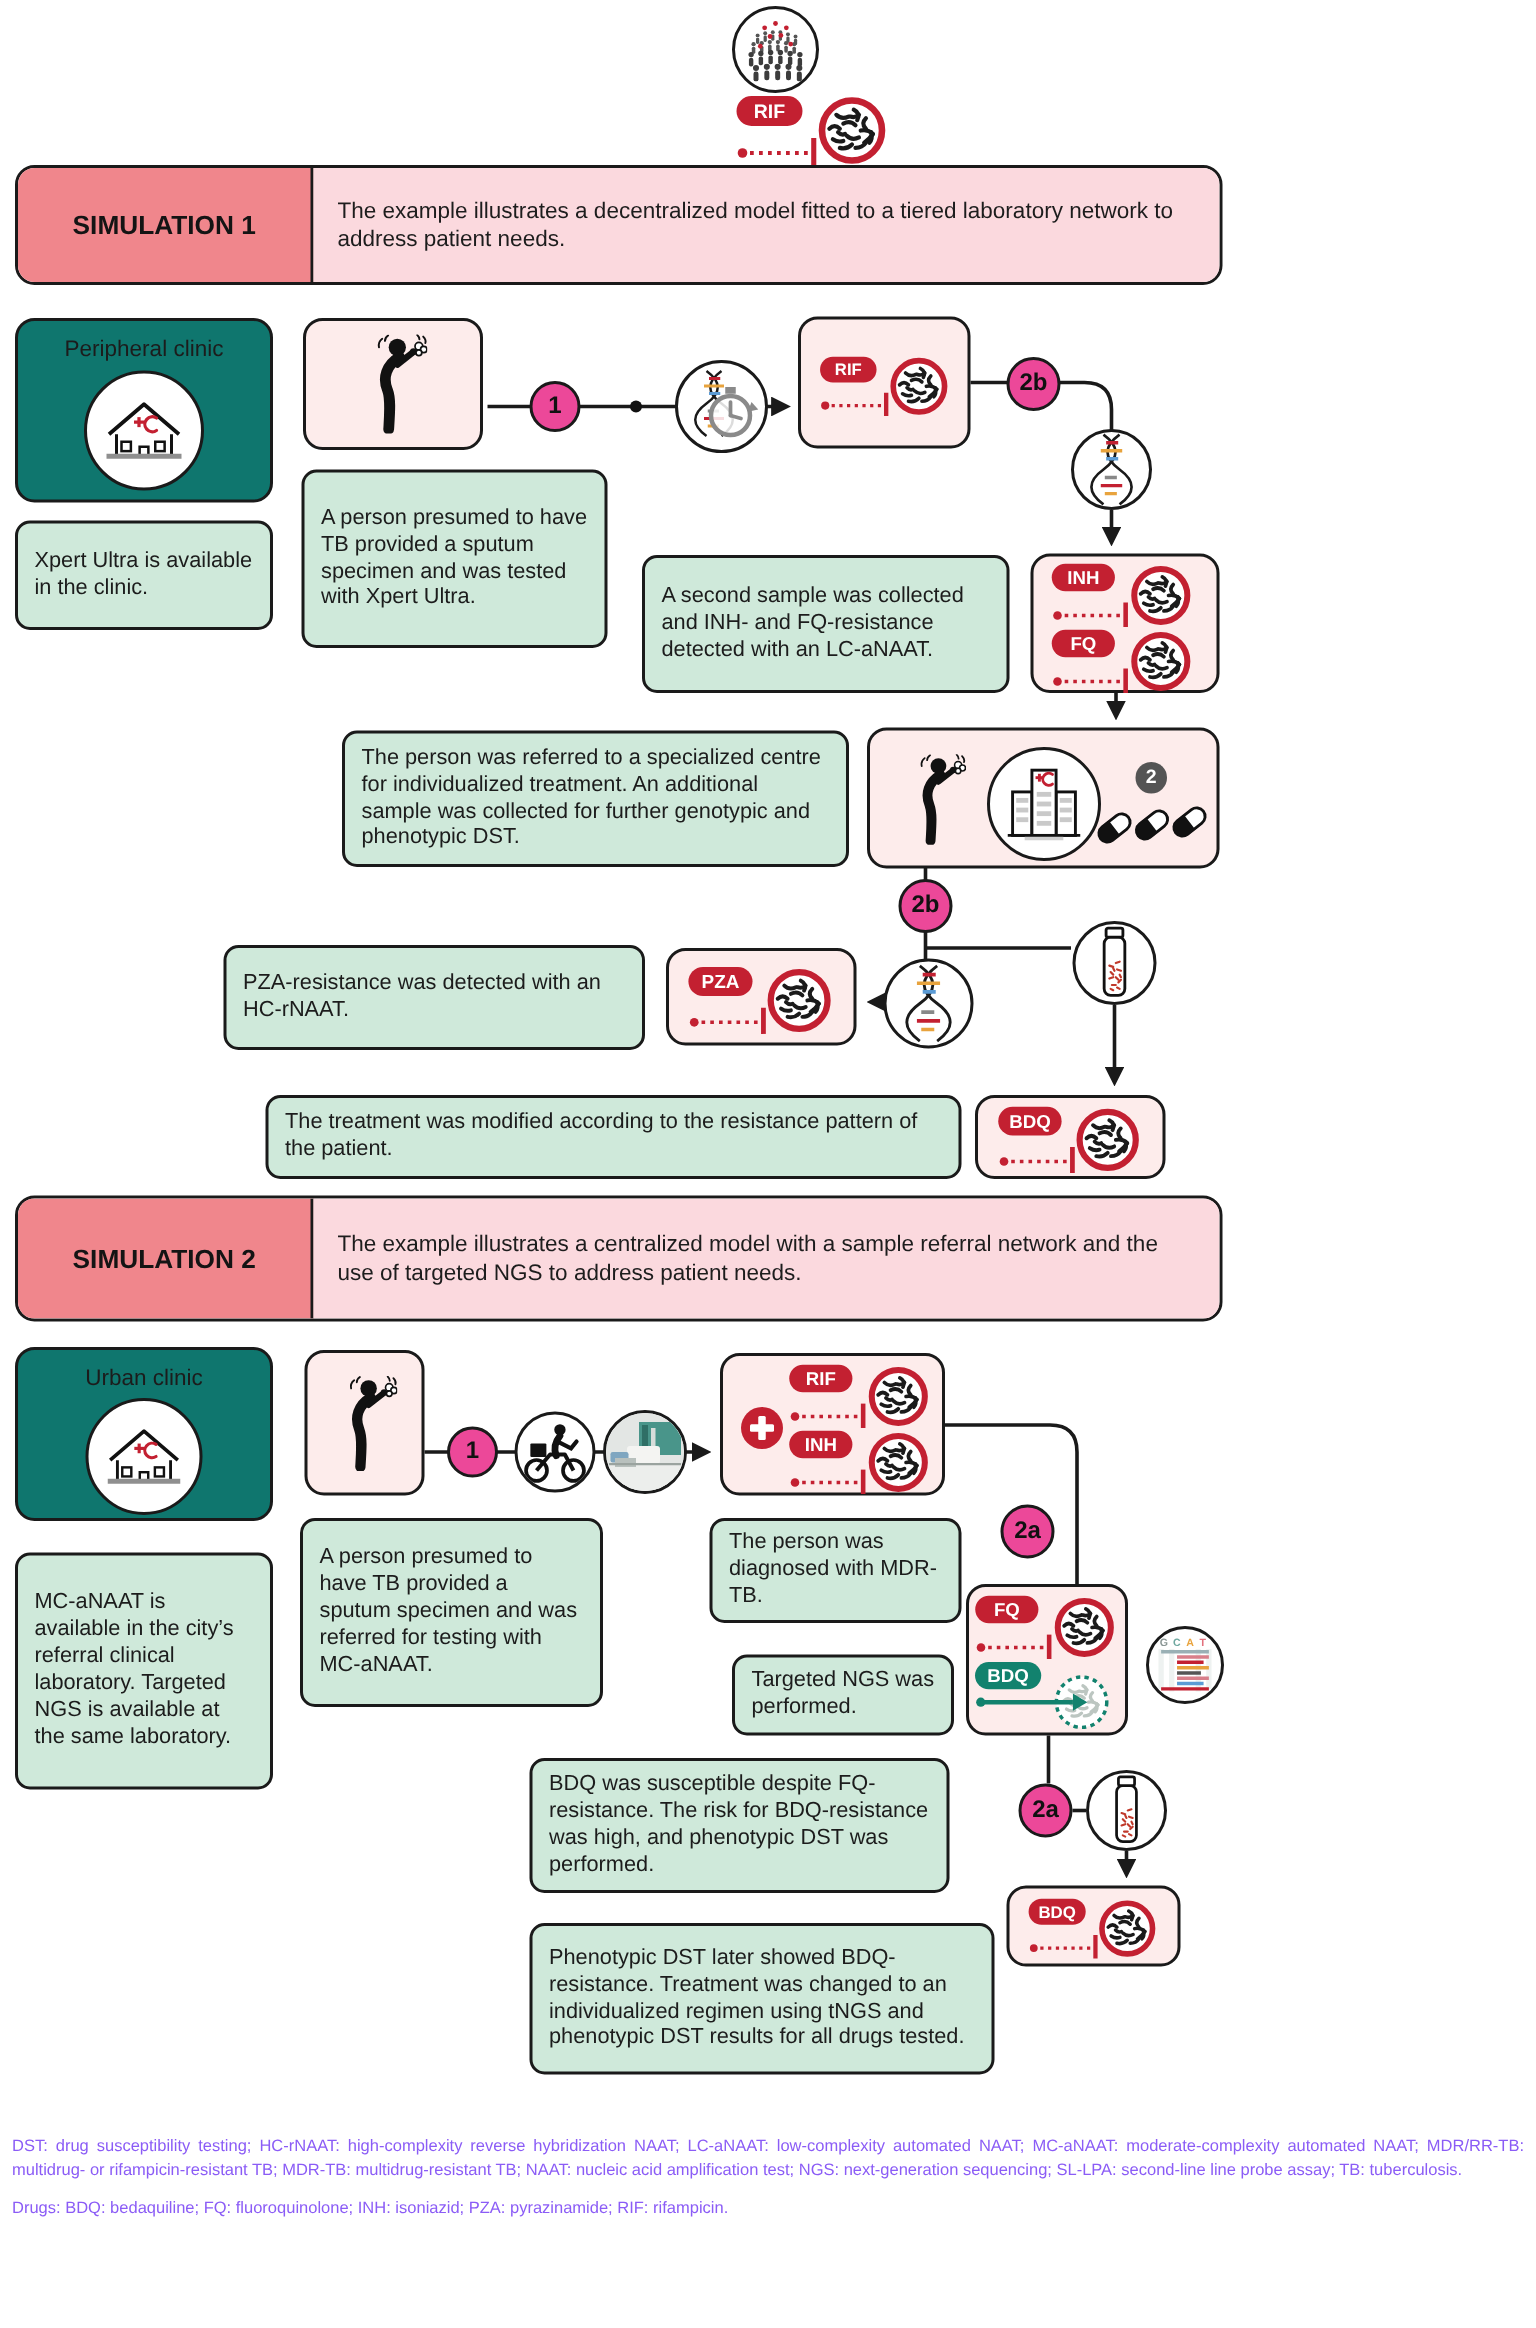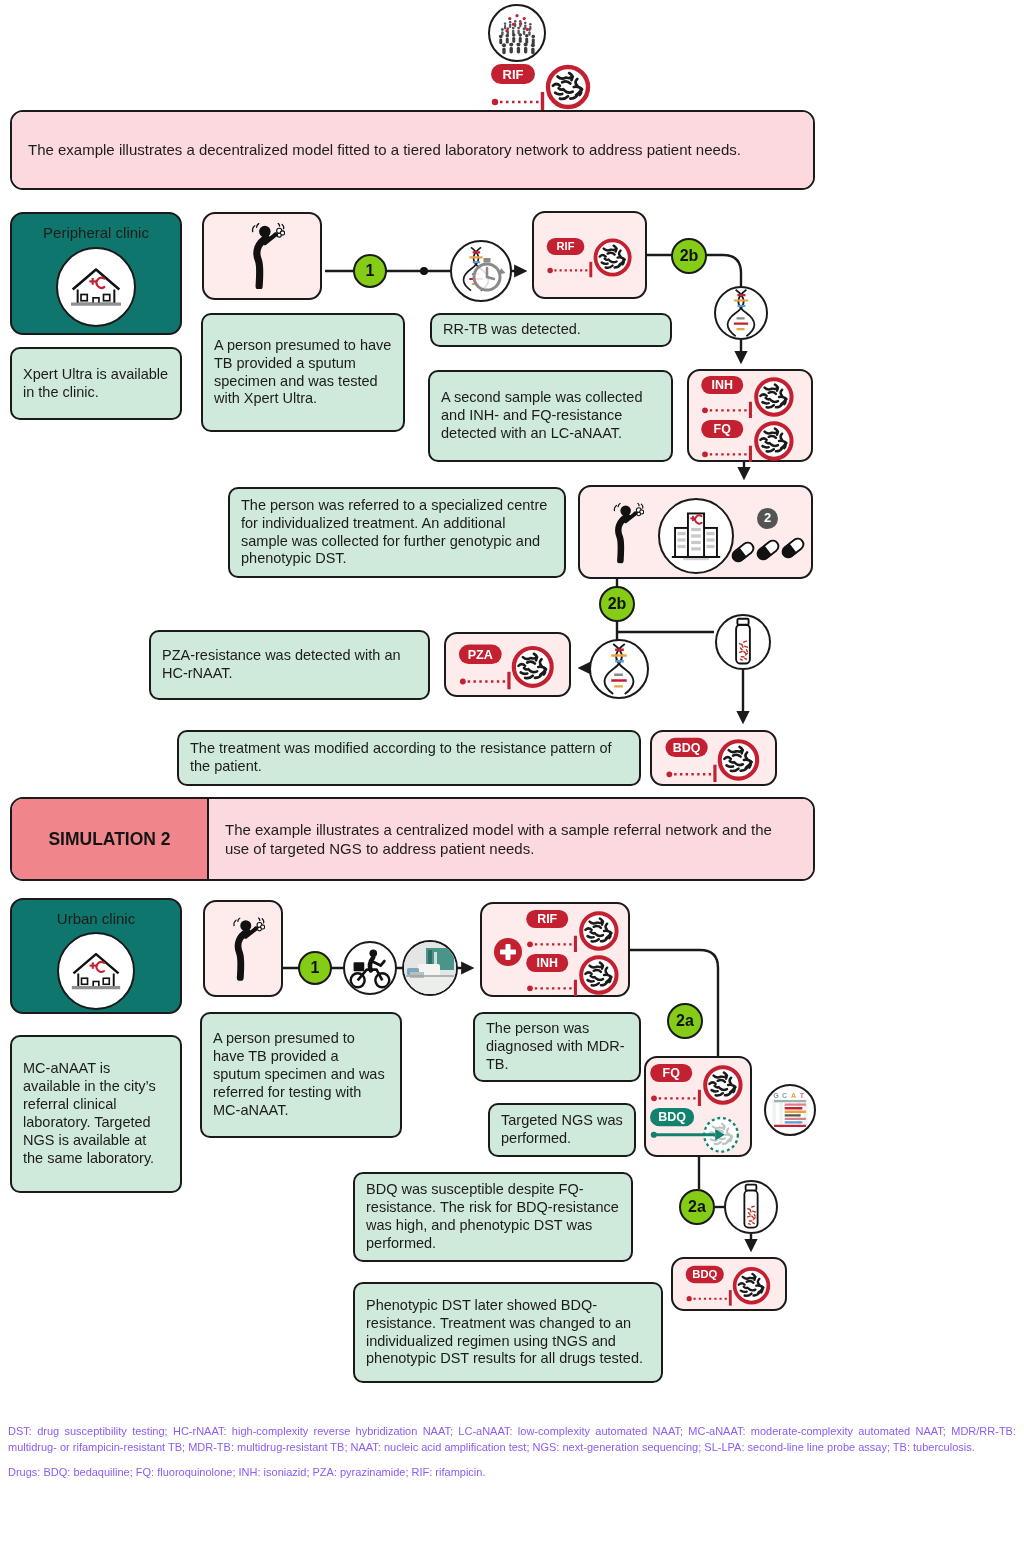--- a/index.html
+++ b/index.html
@@ -15,21 +15,21 @@
   .graybox{background:#0f766e;border-radius:13px;display:block;text-align:center;padding:8px 6px;}
   .graybox .gtitle{font-size:15px;margin-top:2px;}
   
   .simheader{position:absolute;display:flex;border:2.4px solid #1a1a1a;border-radius:13px;
     overflow:hidden;z-index:1;box-sizing:border-box;}
   .simheader .left{width:195px;flex:0 0 195px;background:#f0868c;border-right:2.4px solid #1a1a1a;
     display:flex;align-items:center;justify-content:center;font-weight:bold;font-size:17.5px;color:#141414;}
   .simheader .right{flex:1;background:#fbd9de;display:flex;align-items:center;
     padding:10px 16px;font-size:15px;line-height:1.3;}
   
-  .numc{position:absolute;border-radius:50%;background:#84cc16;border:2.4px solid #1a1a1a;
+  .numc{position:absolute;border-radius:50%;background:#ec4899;border:2.4px solid #1a1a1a;
     display:flex;align-items:center;justify-content:center;font-weight:bold;font-size:16px;
     color:#111;z-index:3;box-sizing:border-box;}
   .darkc{position:absolute;border-radius:50%;background:#545454;color:#fff;display:flex;
     align-items:center;justify-content:center;font-weight:bold;font-size:13px;z-index:3;}
   .iconc{position:absolute;border-radius:50%;background:#fff;border:2.4px solid #1a1a1a;
     display:flex;align-items:center;justify-content:center;z-index:2;box-sizing:border-box;overflow:hidden;}
   
   .drugrow{display:block;}
   .pilltxt{font-family:"Liberation Sans",sans-serif;font-weight:bold;font-size:13px;fill:#fff;}
   
@@ -240,20 +240,21 @@
   <circle cx="6" cy="44" r="3.2" fill="#c32031"></circle>
   <line x1="11" y1="44" x2="50" y2="44" stroke="#c32031" stroke-width="2.6" stroke-dasharray="2.5 3.5"></line>
   <line x1="53.5" y1="34" x2="53.5" y2="52" stroke="#c32031" stroke-width="3.4"></line>
   <g transform="translate(79,29)">
     <circle r="20" fill="#fff" stroke="#c32031" stroke-width="4.4"></circle>
     <use href="#sq" transform="scale(1.16)" style="color:#1a1a1a"></use>
   </g>
 </svg>
 
 <div class="simheader" style="left:10px;top:110px;width:805px;height:80px;">
+  <div class="left">SIMULATION 1</div>
   <div class="right">
         <span>The example illustrates a decentralized model fitted to a tiered laboratory network to address patient needs.</span>
       </div>
 </div>
 
 <div class="tbox graybox" style="left:10px;top:212px;width:172px;height:123px;">
   <div class="gtitle">Peripheral clinic</div>
   <div style="width:76px;height:76px;border:2.4px solid #1a1a1a;border-radius:50%;background:#fff;margin:4px auto 0;display:flex;align-items:center;justify-content:center;">
     <svg width="60" height="54" viewBox="0 0 72 64">
           <use href="#house"></use>
@@ -296,23 +297,20 @@
 </div>
 <div class="numc" style="left:671px;top:238px;width:36px;height:36px;">2b</div>
 <div class="iconc" style="left:714px;top:286px;width:54px;height:54px;">
   <svg width="34" height="50" viewBox="0 0 36 56">
         <use href="#dna"></use>
       </svg>
 </div>
 
 <div class="tbox green" style="left:201px;top:313px;width:204px;height:119px;">
   <span>A person presumed to have TB provided a sputum specimen and was tested with Xpert Ultra.</span>
-</div>
-<div class="tbox green" style="left:430px;top:313px;width:242px;height:34px;padding:2px 11px;">
-  <span>RR-TB was detected.</span>
 </div>
 <div class="tbox green" style="left:428px;top:370px;width:245px;height:92px;">
   <span>A second sample was collected and INH- and FQ-resistance detected with an LC-aNAAT.</span>
 </div>
 
 <div class="tbox pinkbox" style="left:687px;top:369px;width:126px;height:93px;display:block;padding:3px 0 0 10px;">
   <svg class="drugrow" width="100" height="44" viewBox="0 0 104 46">
     <rect x="2" y="2" width="44" height="19" rx="9.5" fill="#c32031"></rect>
     <text x="24" y="16" text-anchor="middle" class="pilltxt">INH</text>
     <circle cx="6" cy="38" r="3" fill="#c32031"></circle>

